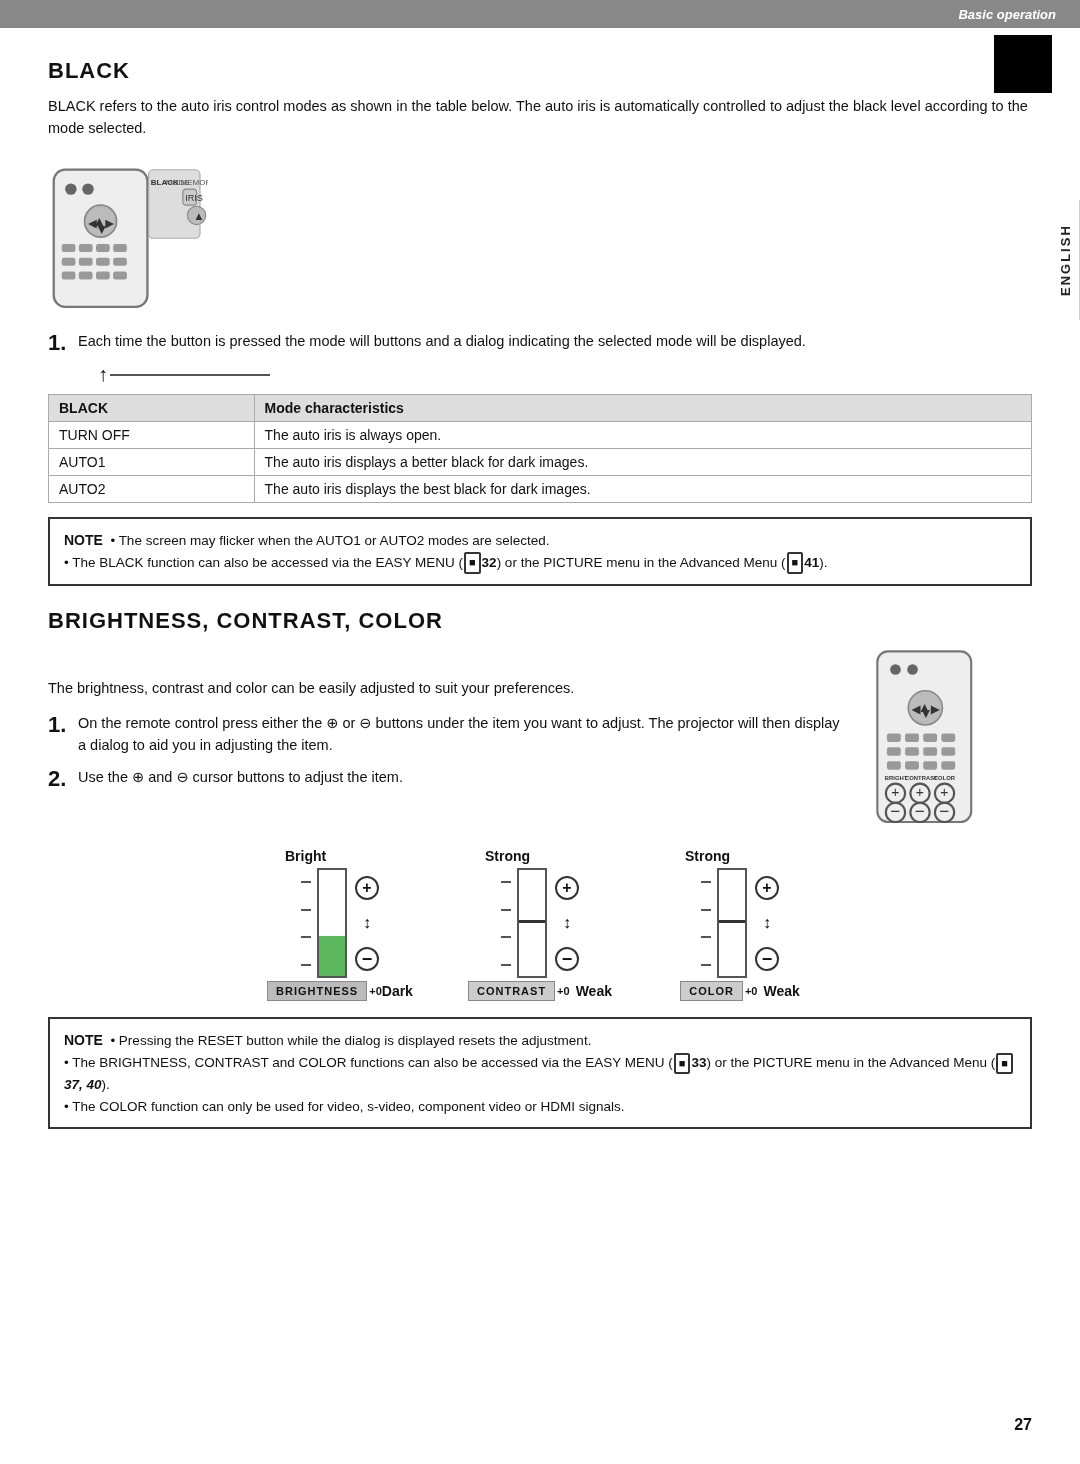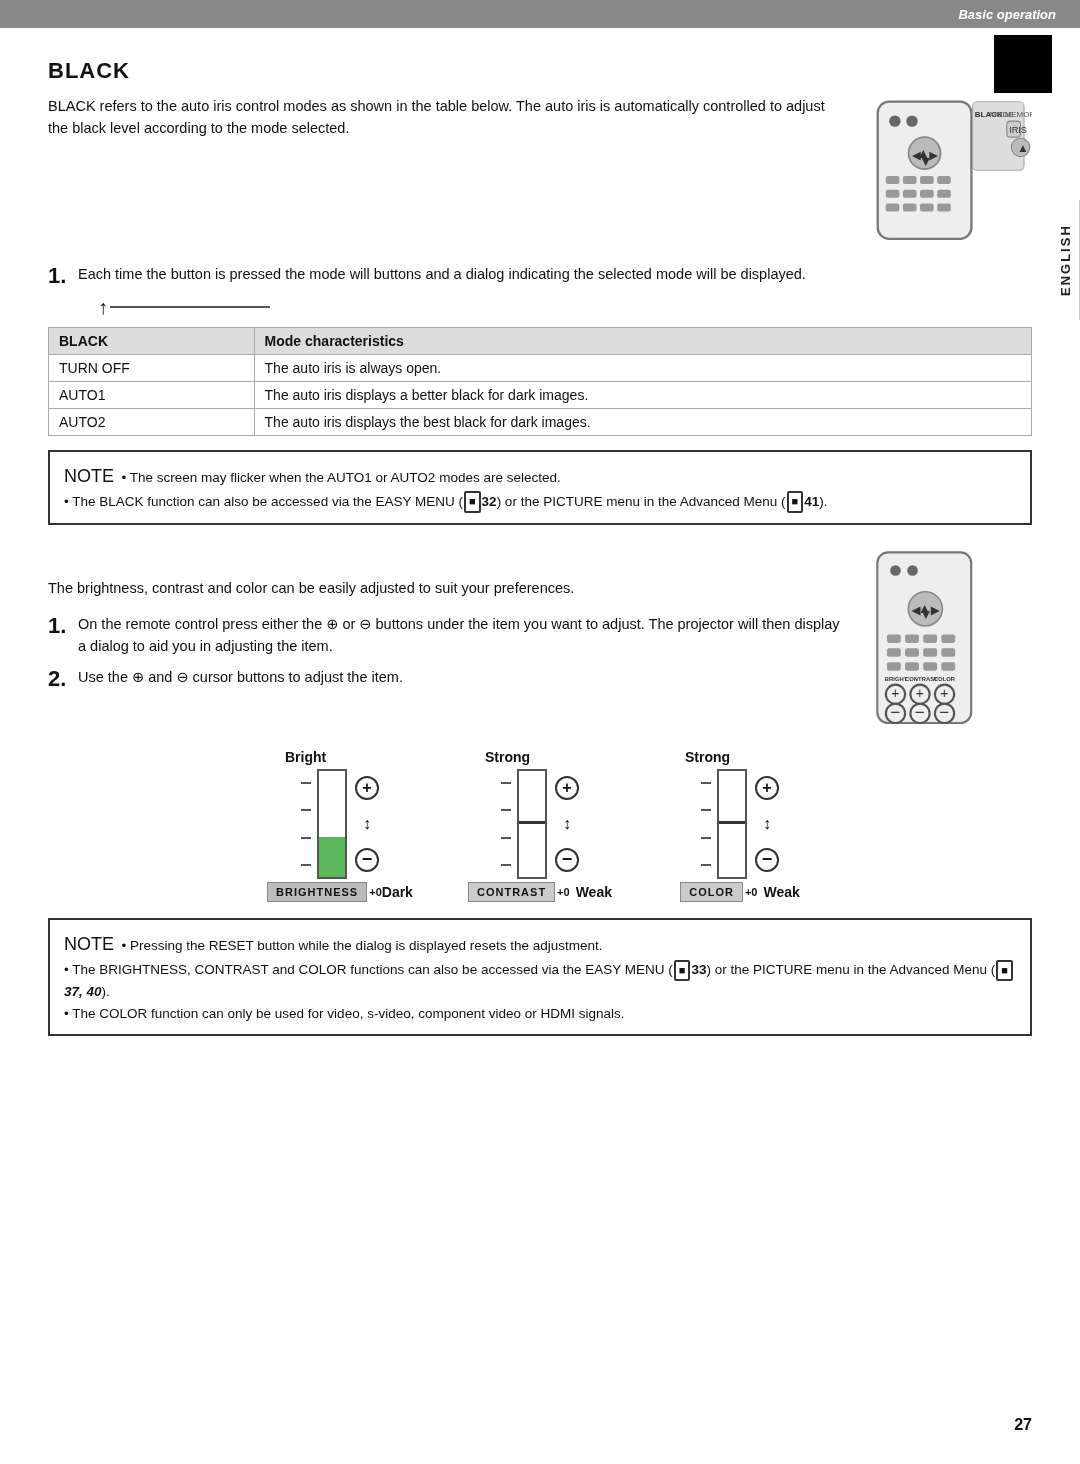--- a/index.html
+++ b/index.html
@@ -69,20 +69,21 @@
       text-transform: uppercase;
       margin-bottom: 12px;
       letter-spacing: 1px;
     }
 
     .section-intro {
       display: flex;
       align-items: flex-start;
       gap: 24px;
       margin-bottom: 16px;
+      flex-direction: column;
     }
 
     .section-intro-text {
       flex: 1;
       font-size: 14.5px;
       line-height: 1.5;
     }
 
     .remote-img {
       width: 160px;
@@ -141,22 +142,22 @@
     
     .note-box {
       border: 2px solid #333;
       padding: 10px 14px;
       font-size: 13.5px;
       line-height: 1.6;
       margin-bottom: 22px;
       background: #fff;
     }
     .note-box .note-label {
-      font-weight: 400;
-      font-size: 18px;
+      font-weight: 700;
+      font-size: 14px;
     }
 
     
     .brightness-intro {
       display: flex;
       align-items: center;
       gap: 24px;
       margin-bottom: 14px;
     }
     .brightness-intro-text {
@@ -310,20 +311,21 @@
     </table>
 
     <div class="note-box">
       <span class="note-label">NOTE</span>
       &nbsp;• The screen may flicker when the AUTO1 or AUTO2 modes are selected.
       <br>• The BLACK function can also be accessed via the EASY MENU (<span class="link-icon">■</span><strong>32</strong>) or the PICTURE menu in the Advanced Menu (<span class="link-icon">■</span><strong>41</strong>).
     </div>
   </div>
 
   <div>
+    <h2 class="section-title">BRIGHTNESS, CONTRAST, COLOR</h2>
 
     <div class="brightness-intro">
       <div class="brightness-intro-text">
         <p>The brightness, contrast and color can be easily adjusted to suit your preferences.</p>
 
         <div class="step" style="margin-top:14px;">
           <span class="step-num">1.</span>
           <div class="step-content">
             On the remote control press either the ⊕ <span>or</span> ⊖ buttons under the item you want to adjust.
             The projector will then display a dialog to aid you in adjusting the item.

